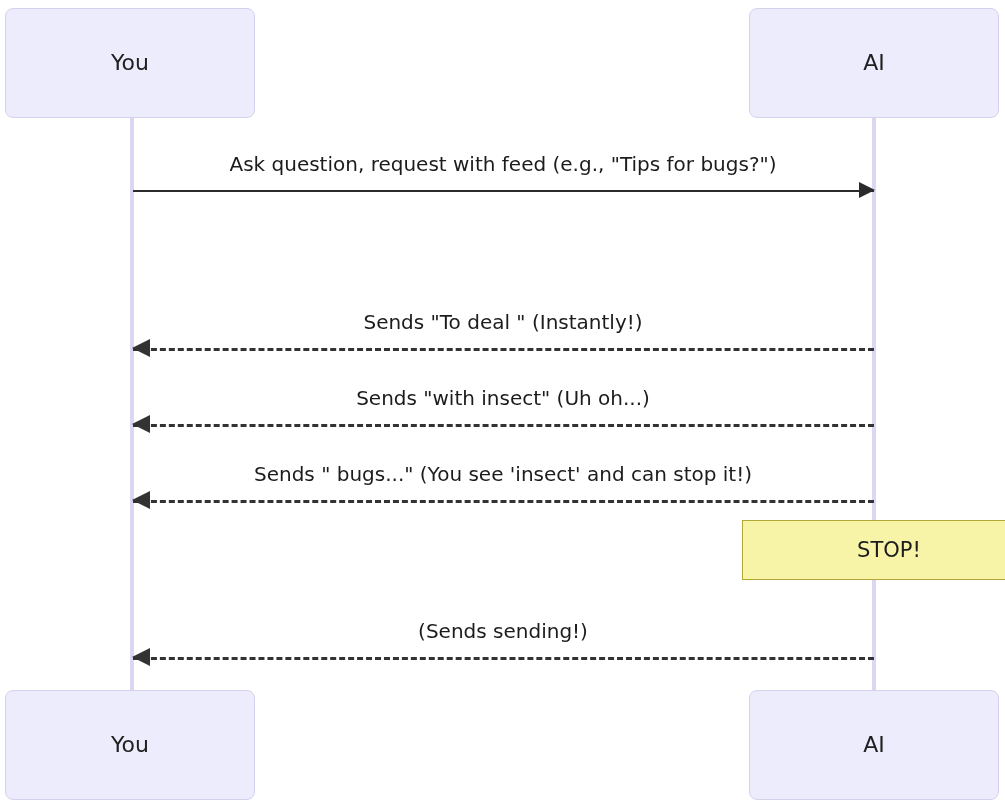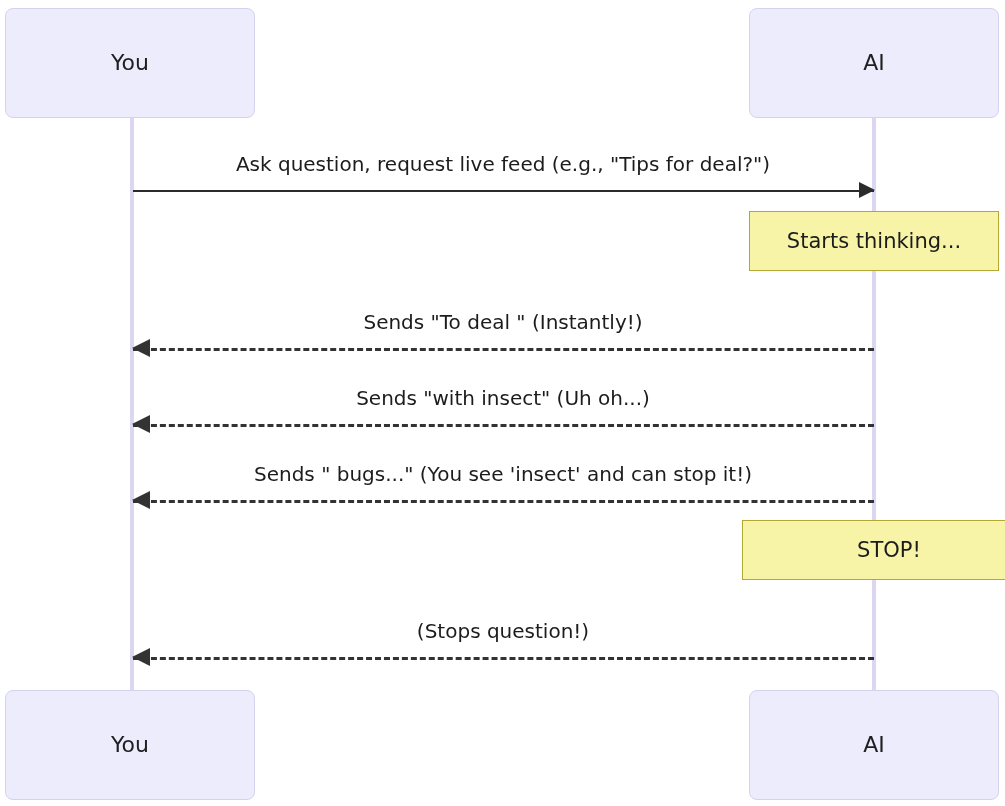--- a/index.html
+++ b/index.html
@@ -126,29 +126,26 @@
   <div class="lifeline" style="left:130px; top:118px; height:572px;"></div>
   <div class="lifeline" style="left:872px; top:118px; height:572px;"></div>
 
   <div class="actor-box" style="left:5px; top:8px; width:250px; height:110px;">
     <span class="actor-label">You</span>
   </div>
   <div class="actor-box" style="left:749px; top:8px; width:250px; height:110px;">
     <span class="actor-label">AI</span>
   </div>
 
-  <div class="msg-label" style="left:503px; top:154px;">Ask question, request live feed (e.g., "Tips for deal?")</div>
+  <div class="msg-label" style="left:503px; top:154px;">Ask question, request with feed (e.g., "Tips for bugs?")</div>
   <div class="msg solid" style="left:133px; top:190px; width:741px;">
     <div class="line"></div>
     <div class="arrowhead right"></div>
   </div>
 
-  <div class="note" style="left:749px; top:211px; width:250px; height:60px;">
-    <span class="note-label">Starts thinking...</span>
-  </div>
 
   <div class="msg-label" style="left:503px; top:312px;">Sends "To deal " (Instantly!)</div>
   <div class="msg dashed" style="left:133px; top:348px; width:741px;">
     <div class="line"></div>
     <div class="arrowhead left"></div>
   </div>
 
   <div class="msg-label" style="left:503px; top:388px;">Sends "with insect" (Uh oh...)</div>
   <div class="msg dashed" style="left:133px; top:424px; width:741px;">
     <div class="line"></div>
@@ -158,21 +155,21 @@
   <div class="msg-label" style="left:503px; top:464px;">Sends " bugs..." (You see 'insect' and can stop it!)</div>
   <div class="msg dashed" style="left:133px; top:500px; width:741px;">
     <div class="line"></div>
     <div class="arrowhead left"></div>
   </div>
 
   <div class="note" style="left:742px; top:520px; width:294px; height:60px;">
     <span class="note-label">STOP!</span>
   </div>
 
-  <div class="msg-label" style="left:503px; top:621px;">(Stops question!)</div>
+  <div class="msg-label" style="left:503px; top:621px;">(Sends sending!)</div>
   <div class="msg dashed" style="left:133px; top:657px; width:741px;">
     <div class="line"></div>
     <div class="arrowhead left"></div>
   </div>
 
   <div class="actor-box" style="left:5px; top:690px; width:250px; height:110px;">
     <span class="actor-label">You</span>
   </div>
   <div class="actor-box" style="left:749px; top:690px; width:250px; height:110px;">
     <span class="actor-label">AI</span>

